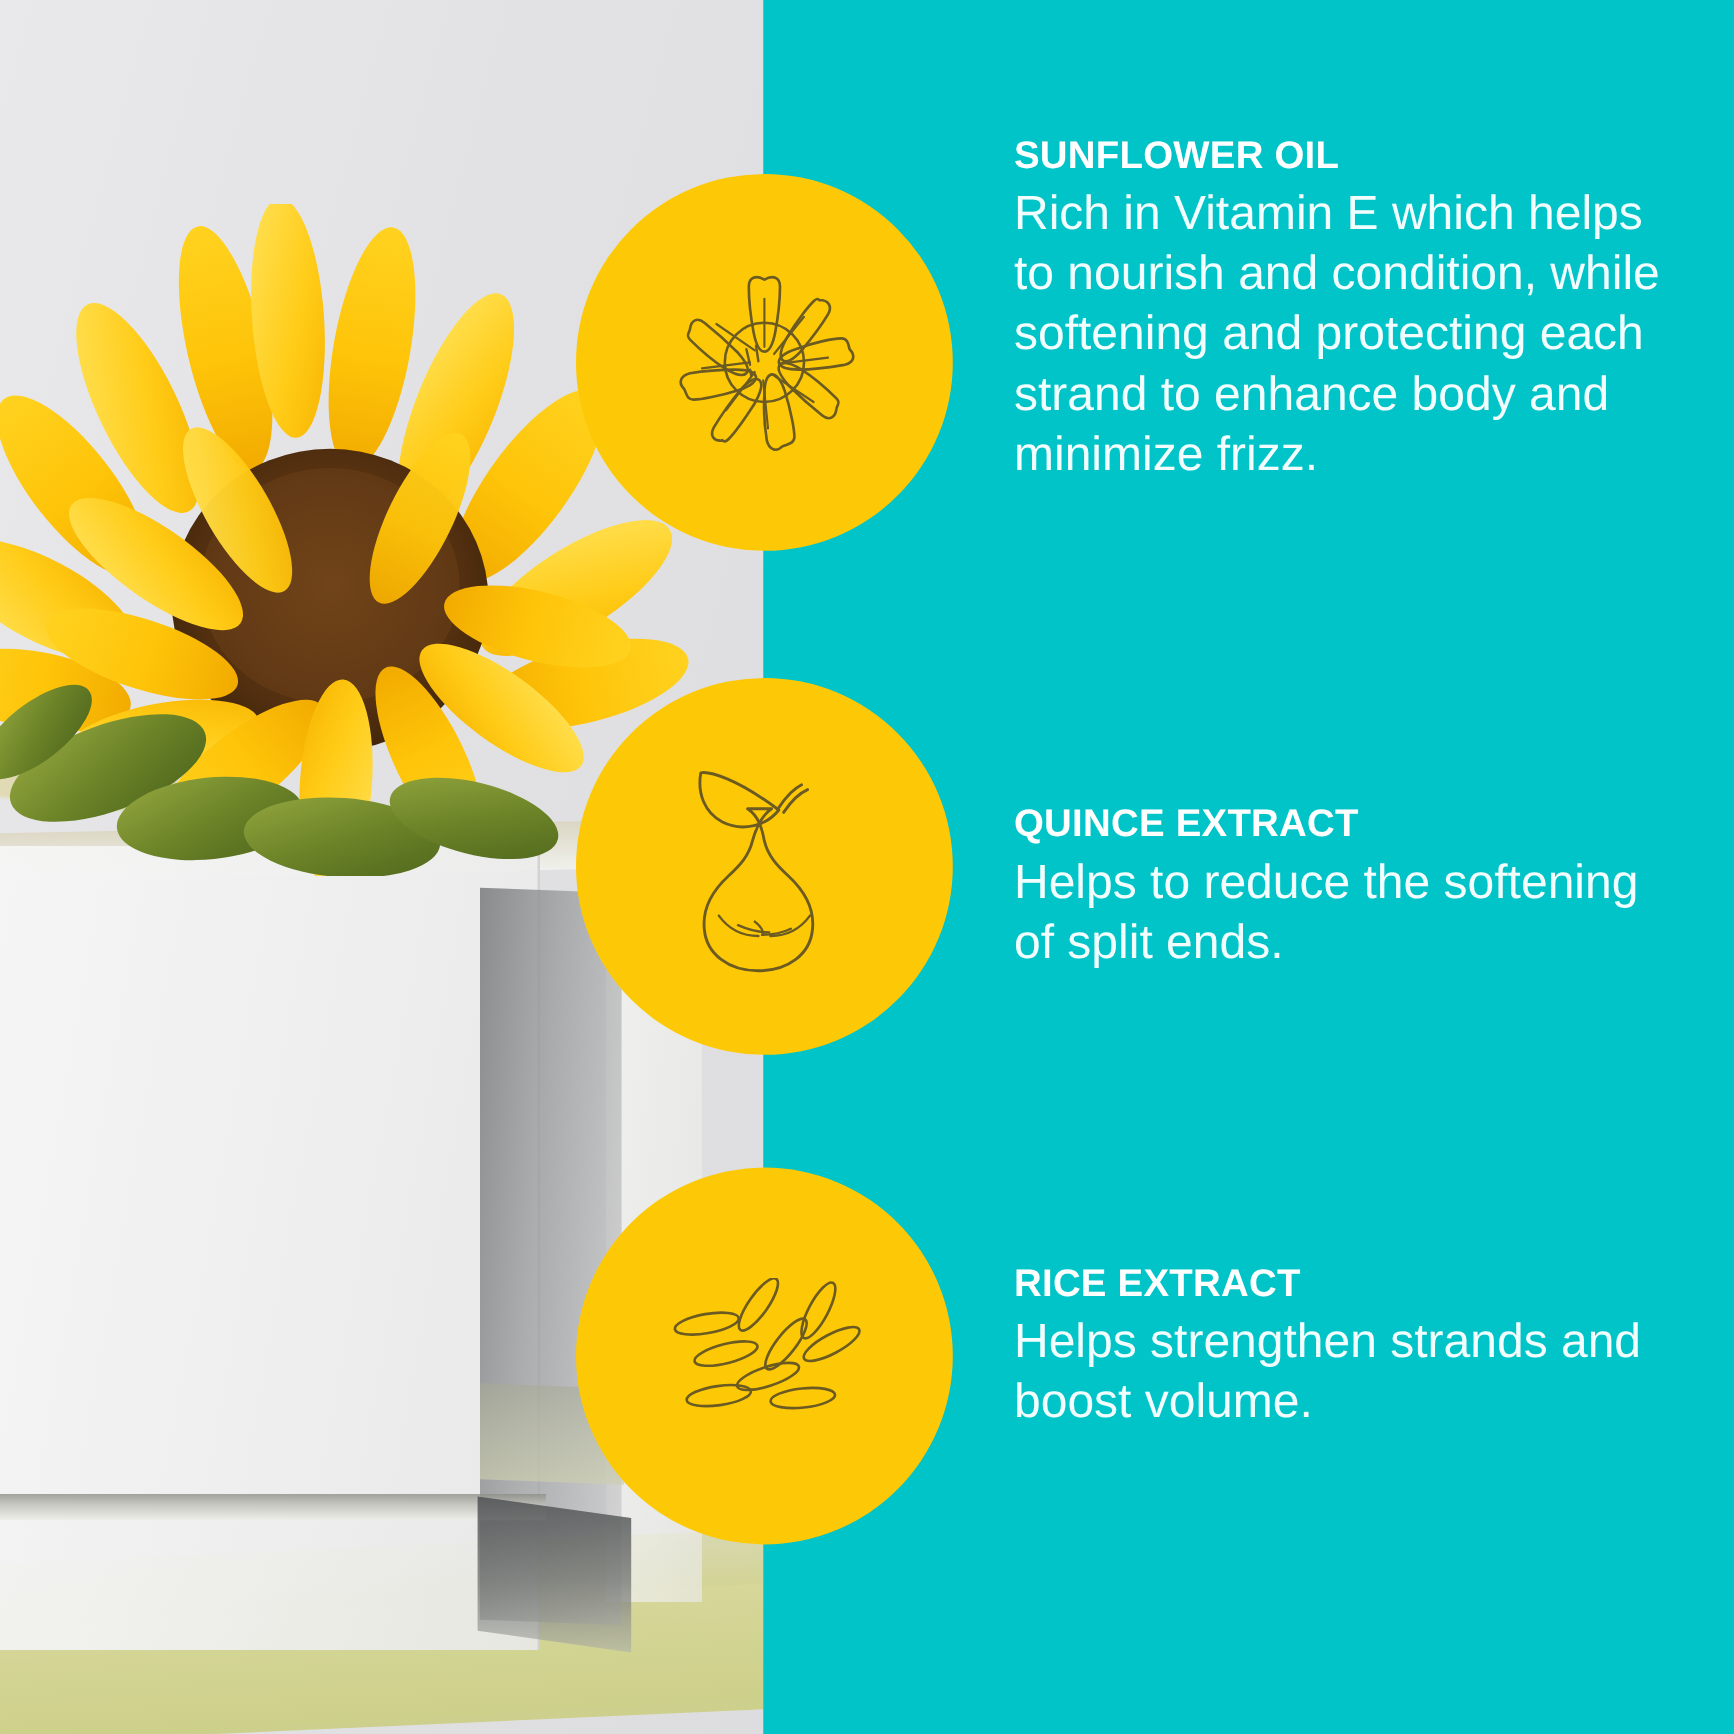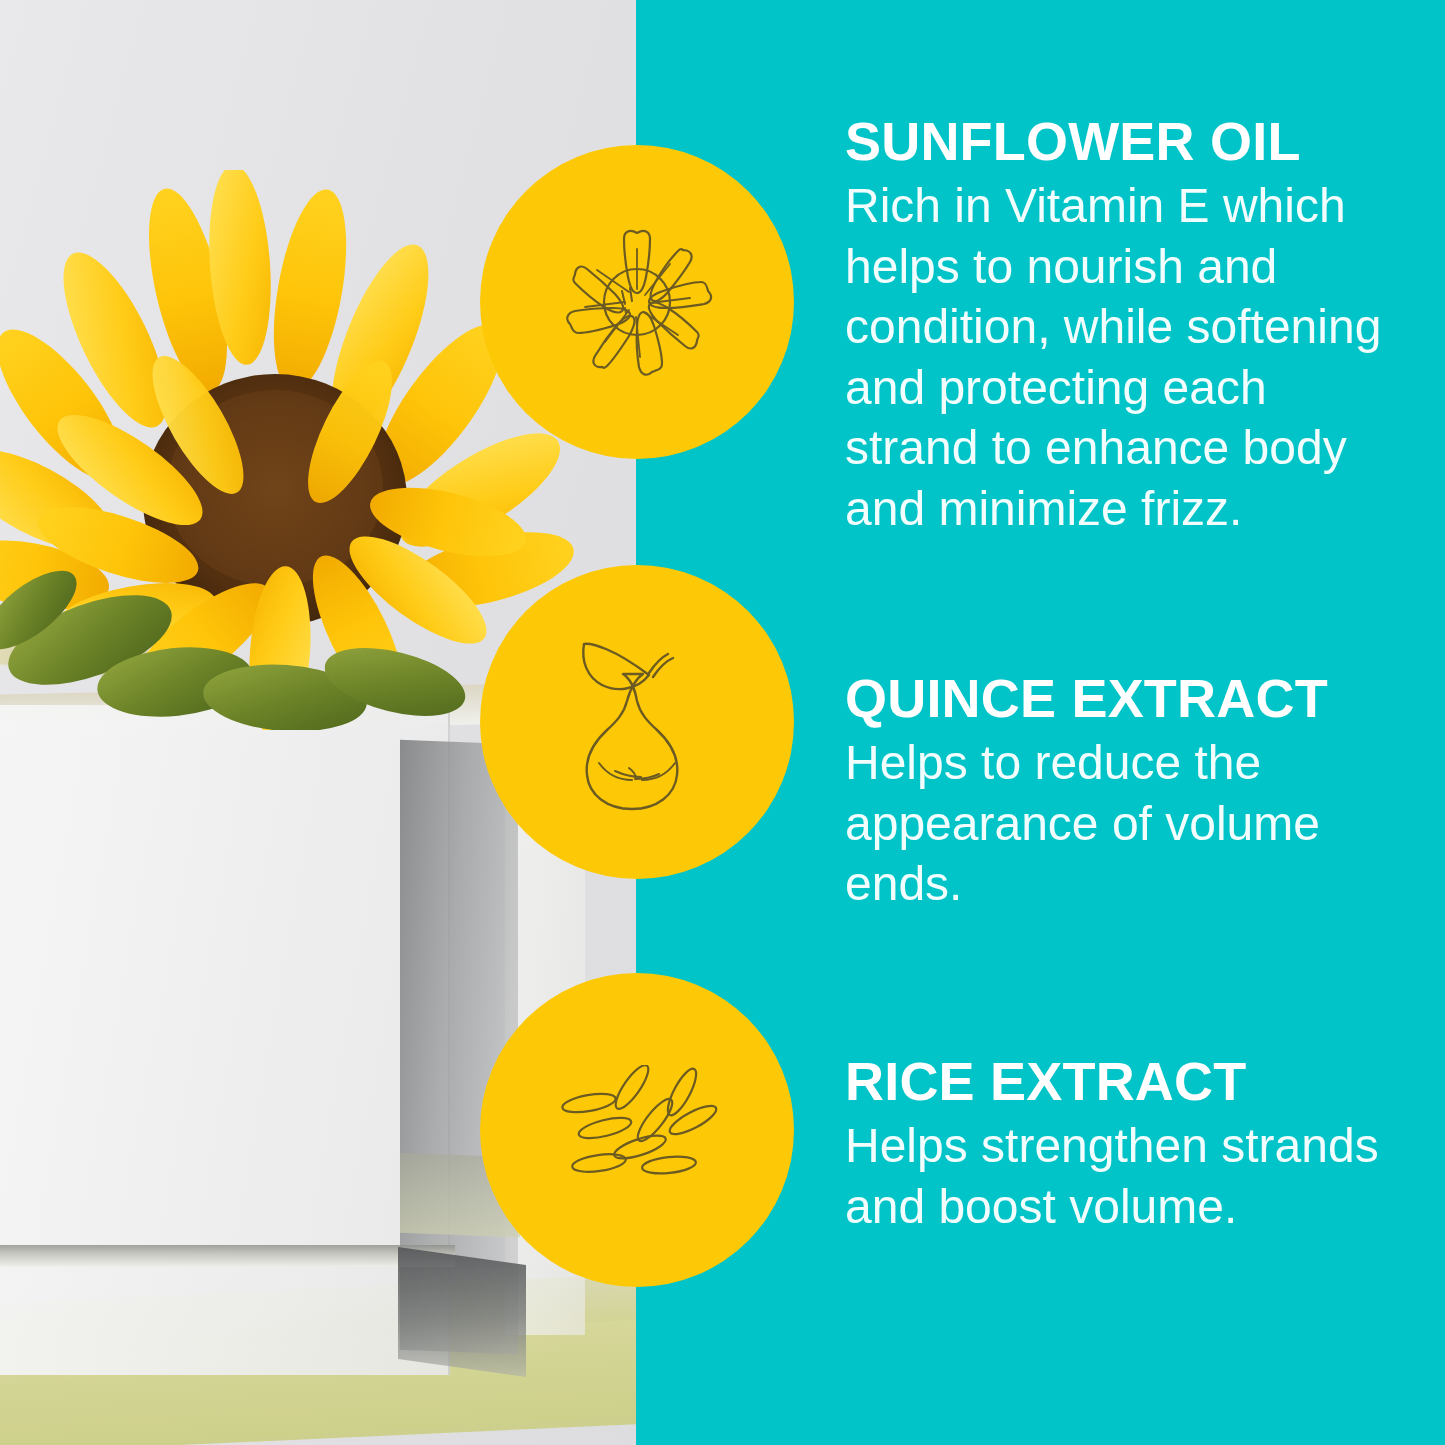--- a/index.html
+++ b/index.html
@@ -187,29 +187,29 @@
     position: absolute;
     left: 845px;
     width: 552px;
     color: #ffffff;
   }
   .tb-1 { top: 112px; }
   .tb-2 { top: 645px; margin-top: 24px; }
   .tb-3 { top: 1052px; }
 
   .ingredient-title {
-    font-size: 54px;
+    font-size: 32px;
     font-weight: bold;
     letter-spacing: .2px;
     line-height: 1.08;
     margin: 0 0 6px 0;
     color: #ffffff;
   }
   .ingredient-desc {
-    font-size: 48px;
+    font-size: 40px;
     font-weight: 400;
     line-height: 1.26;
     margin: 0;
     color: #f2fefe;
   }
 </style>
 </head>
 <body>
 
 <div id="page">
@@ -371,21 +371,21 @@
     </span>
   </div>
 
   <div class="text-block tb-1">
     <h2 class="ingredient-title">SUNFLOWER OIL</h2>
     <p class="ingredient-desc">Rich in Vitamin E which helps to nourish and condition, while softening and protecting each strand to enhance body and minimize frizz.</p>
   </div>
 
   <div class="text-block tb-2">
     <h2 class="ingredient-title">QUINCE EXTRACT</h2>
-    <p class="ingredient-desc">Helps to reduce the appearance of volume ends.</p>
+    <p class="ingredient-desc">Helps to reduce the softening of split ends.</p>
   </div>
 
   <div class="text-block tb-3">
     <h2 class="ingredient-title">RICE EXTRACT</h2>
     <p class="ingredient-desc">Helps strengthen strands and boost volume.</p>
   </div>
 
 </div>
 
 </body></html>

